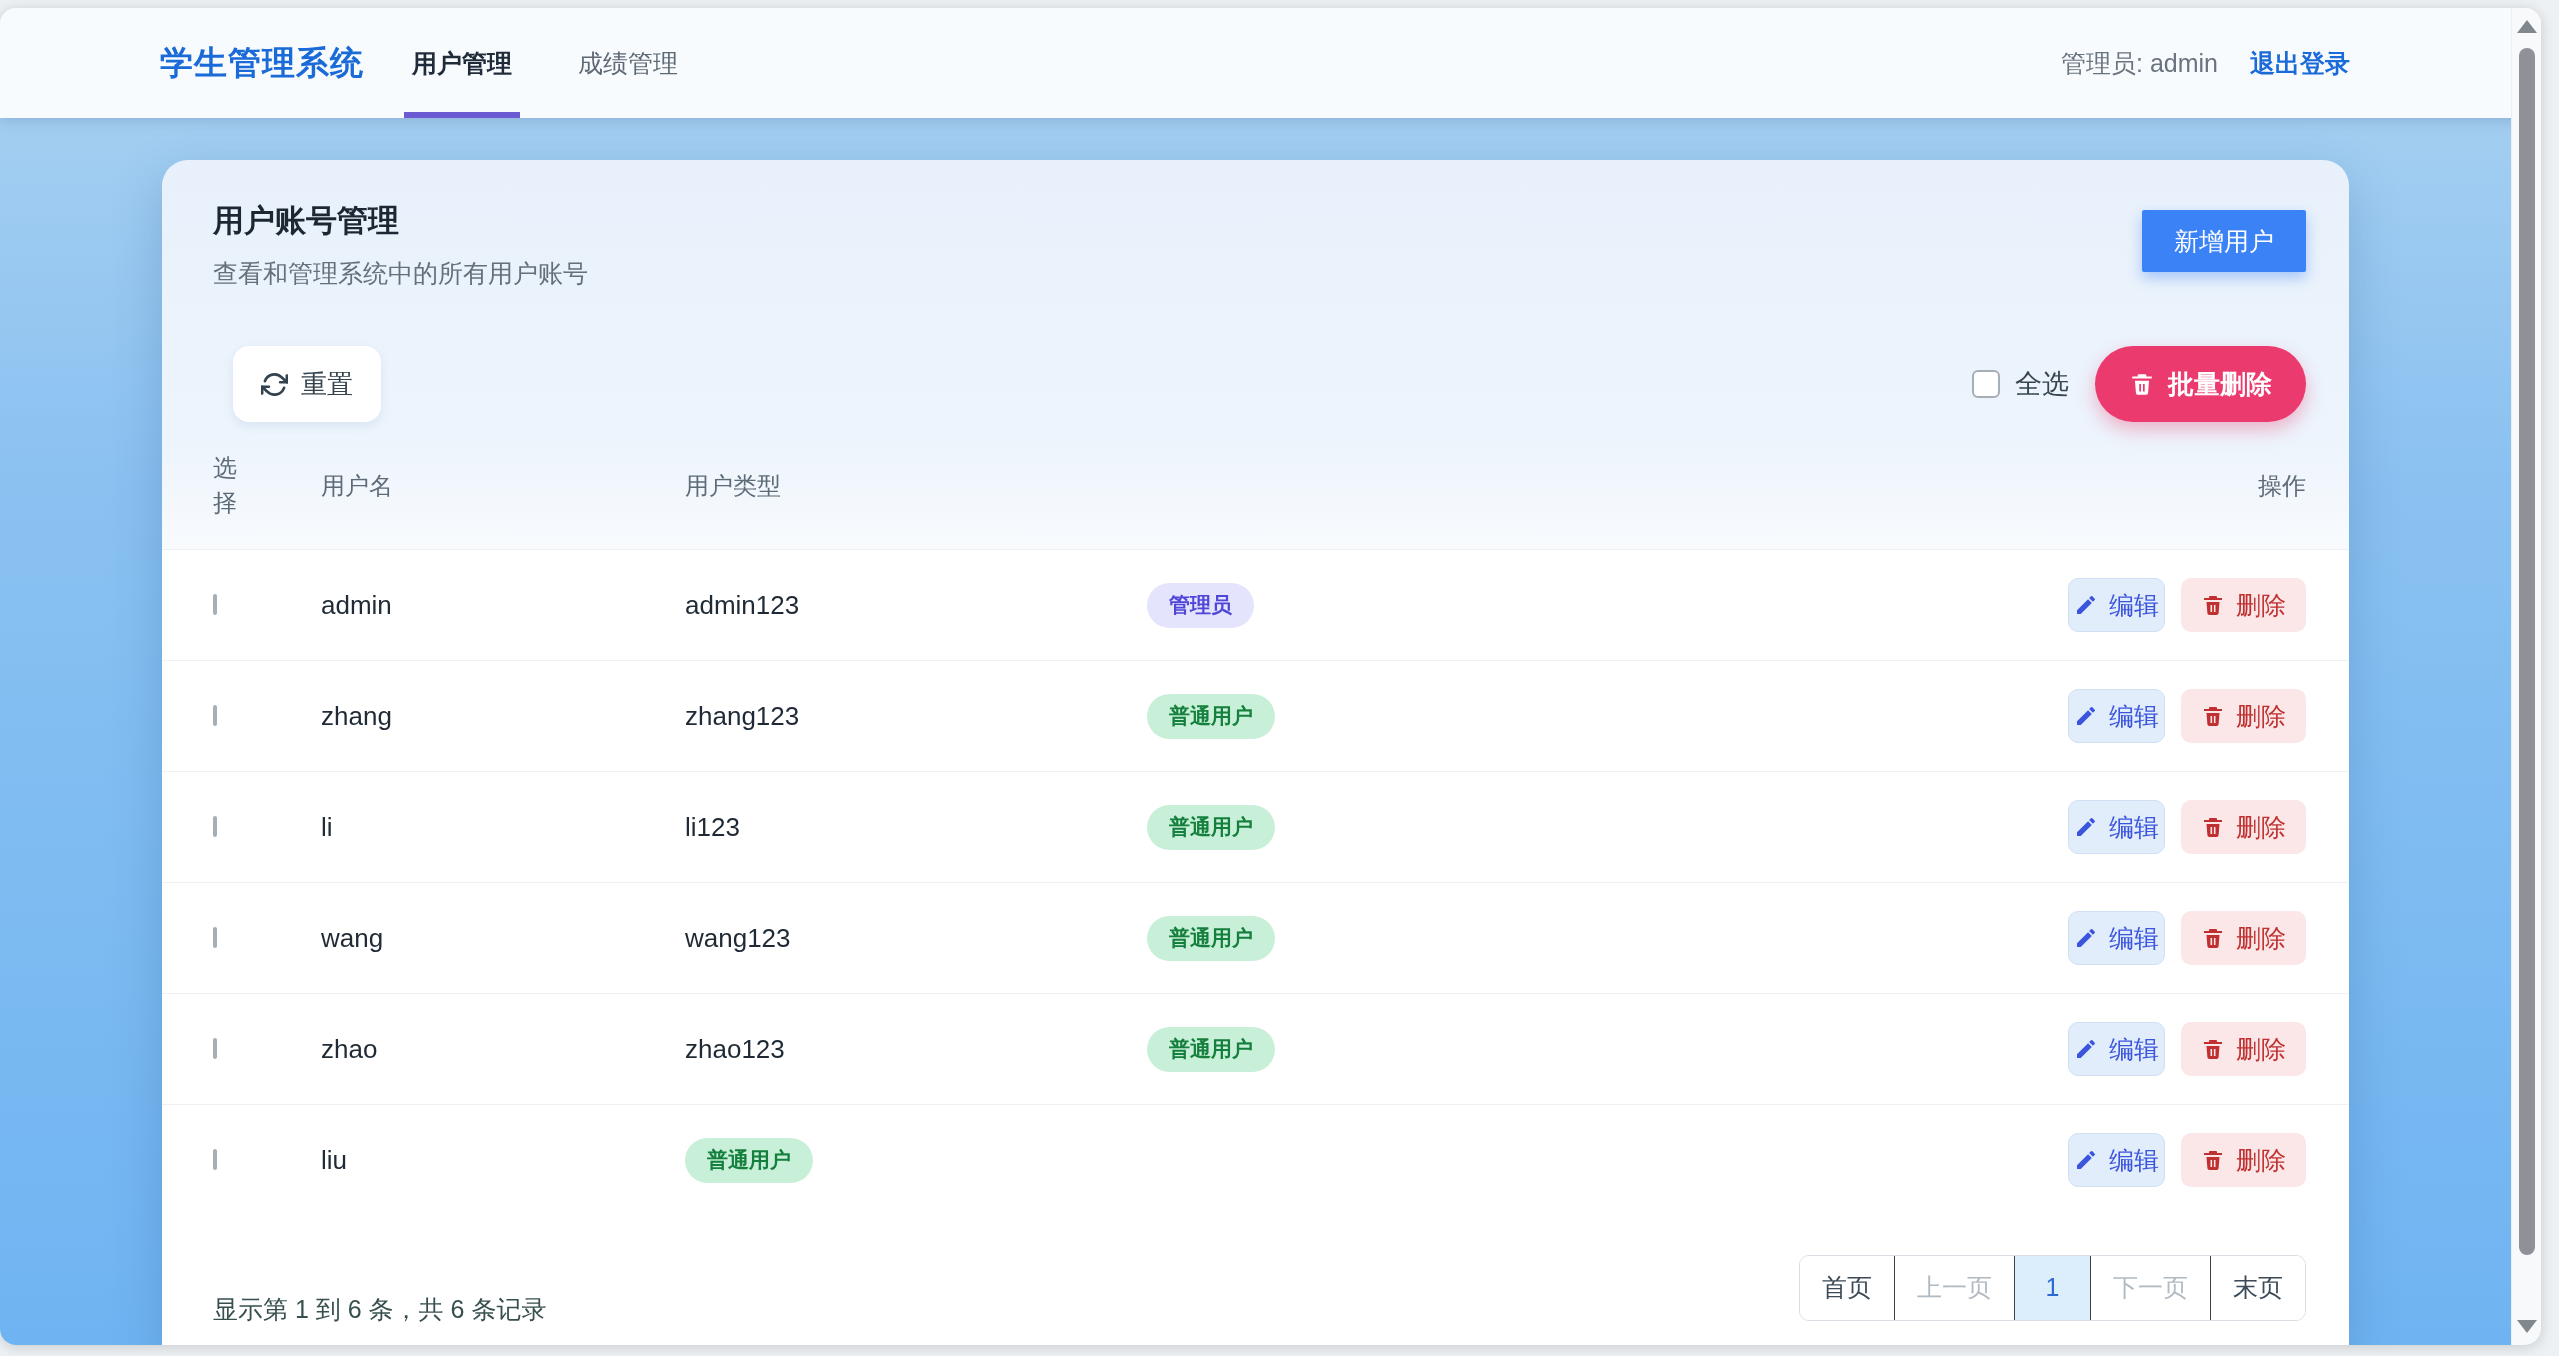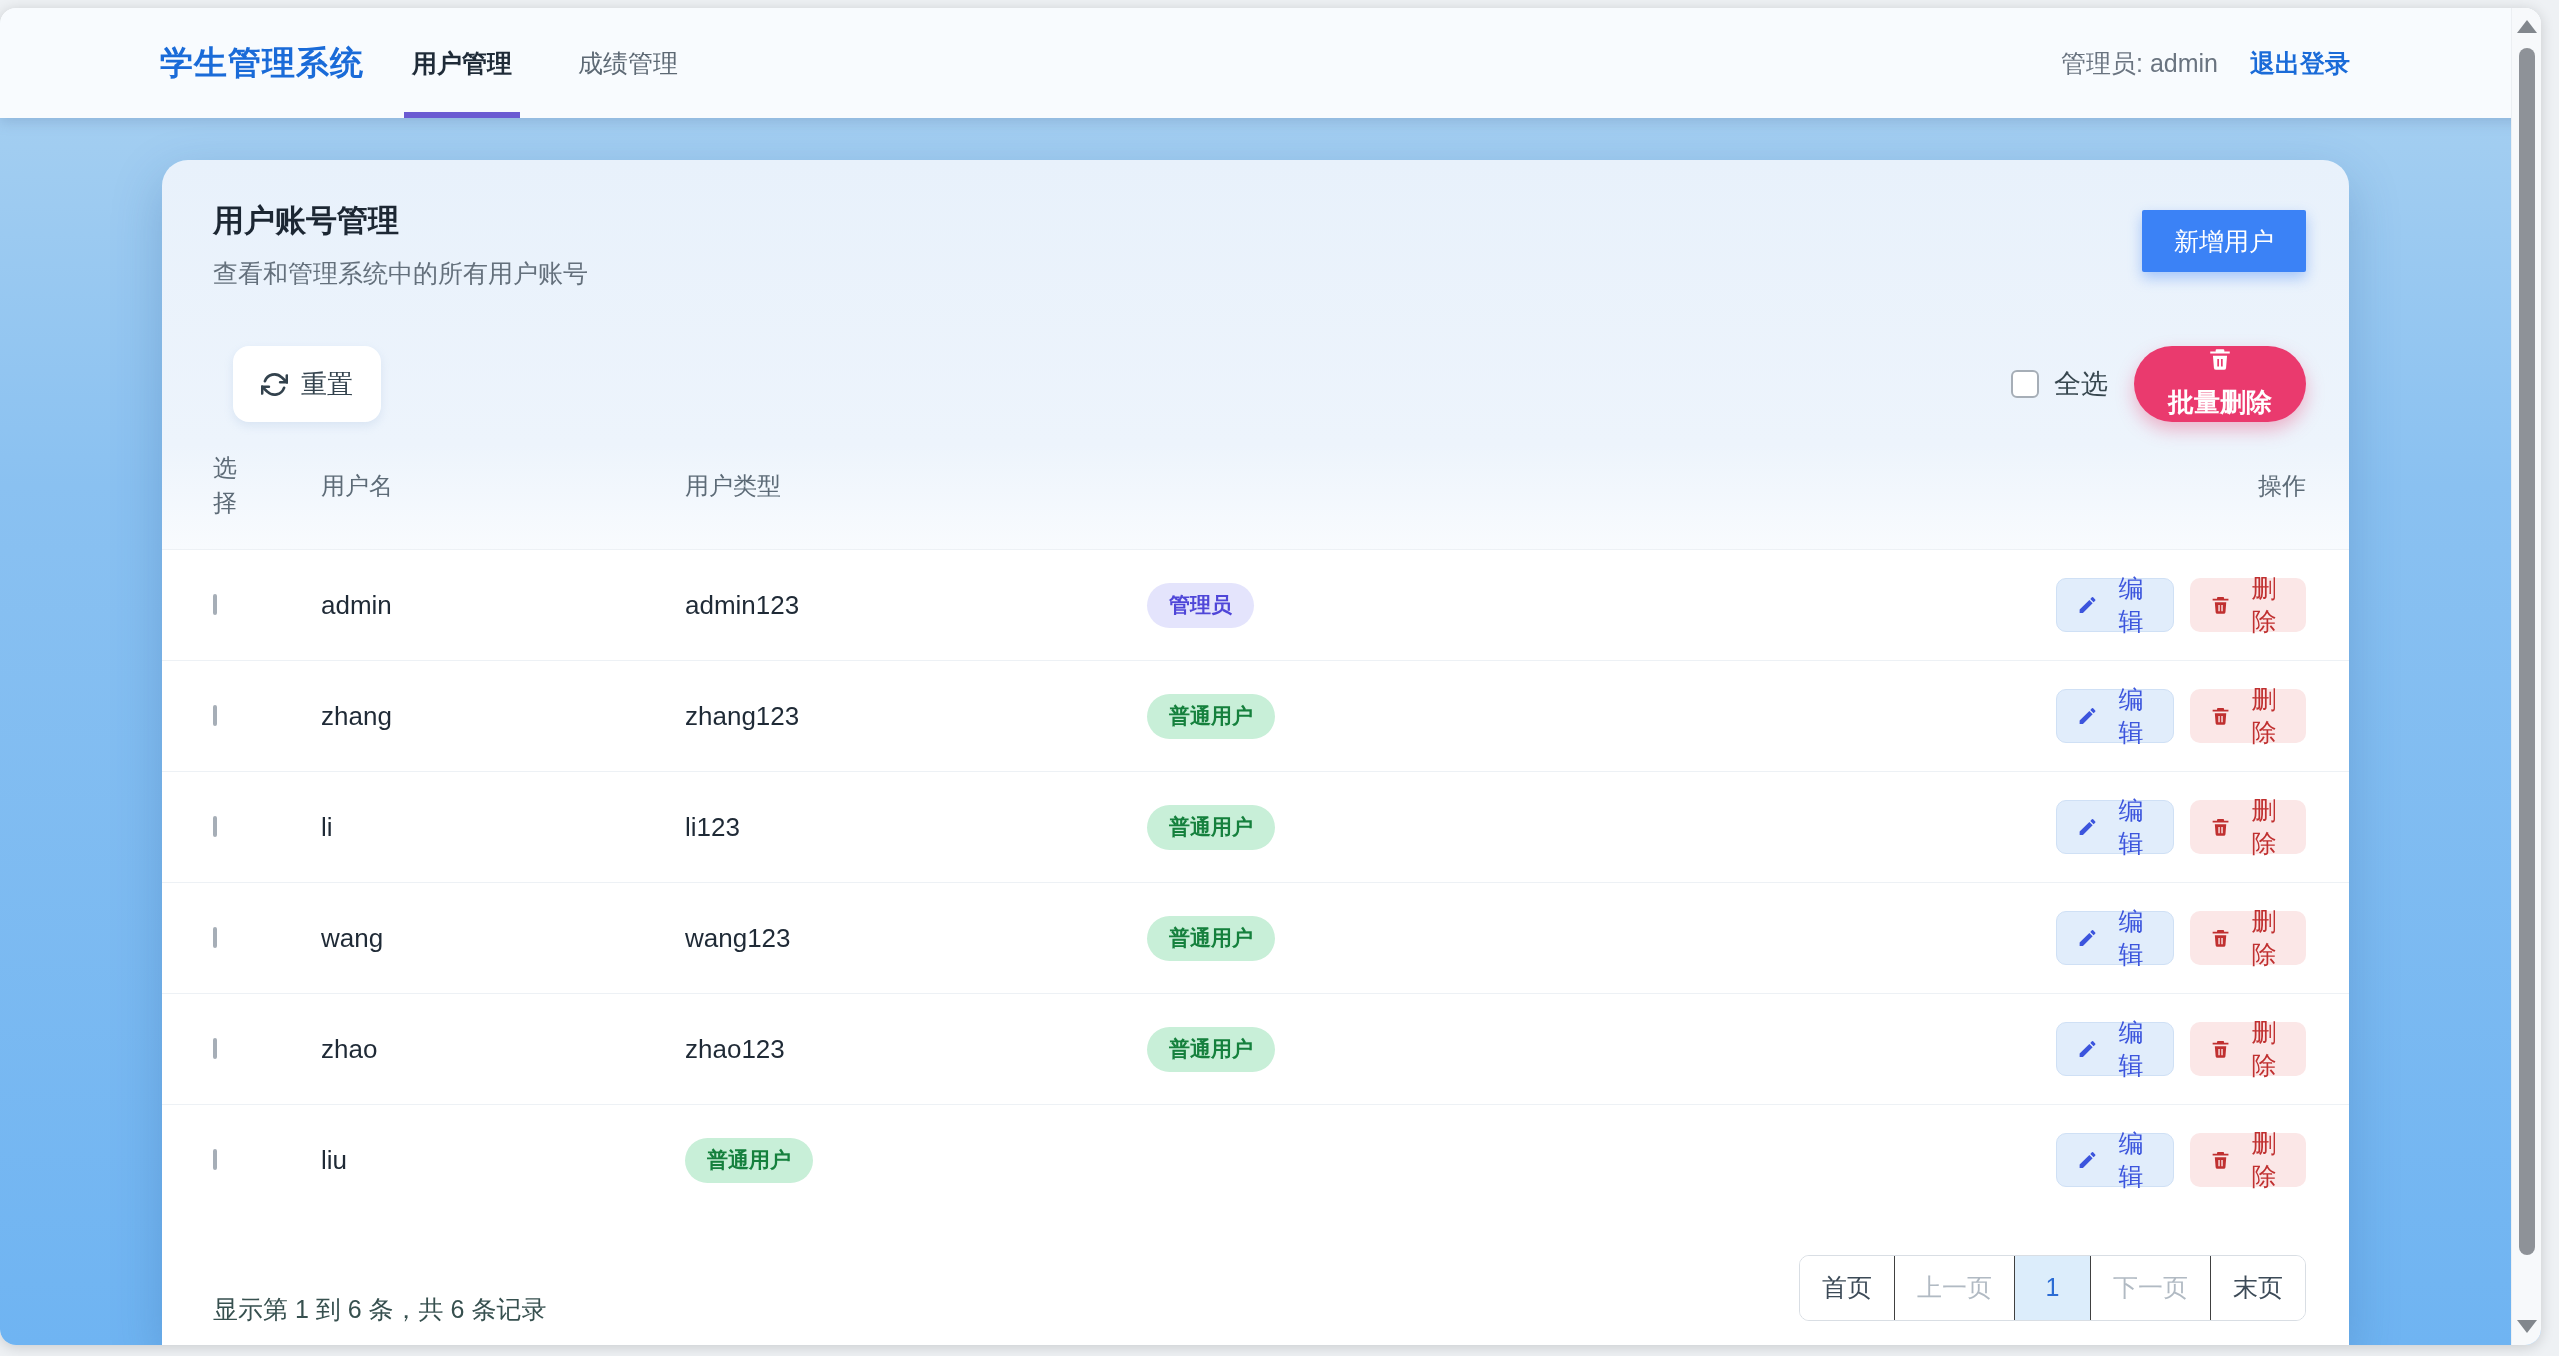--- a/index.html
+++ b/index.html
@@ -83,21 +83,21 @@
   .toolbar-right { display:flex; align-items:center; }
   .checkbox {
     width:28px; height:28px; border:2px solid #a6aeb7; border-radius:6px; background:#fff; cursor:pointer;
     flex:0 0 auto;
   }
   .select-all-label { margin-left:15px; font-size:27px; color:#37474f; }
   .btn-batch {
     margin-left:26px; height:76px; padding:0 34px; border:none; border-radius:38px;
     background:#ea3a6e; color:#fff; font-size:26px; font-weight:bold; cursor:pointer;
     display:flex; align-items:center; gap:13px;
-    box-shadow:0 8px 18px rgba(234,58,110,.35); font-family:inherit;flex-direction:column;
+    box-shadow:0 8px 18px rgba(234,58,110,.35); font-family:inherit;
   }
   
   .thead {
     display:flex; align-items:center; height:127px; padding:0 43px 0 51px;
     color:#5d6b77; font-size:24px;
   }
   .col-select { width:108px; }
   .col-username { width:364px; }
   .col-password { width:462px; }
   .col-type { flex:1; }
@@ -108,21 +108,21 @@
     border-top:1px solid #edf1f5; padding:0 43px 0 51px;
   }
   .cell-text { font-size:26px; color:#1f2a36; }
   .badge {
     display:inline-flex; align-items:center; height:45px; padding:0 22px;
     border-radius:23px; font-size:21px; font-weight:bold;
   }
   .badge[data-variant="admin"]  { background:#e4e4fc; color:#4f46d8; }
   .badge[data-variant="normal"] { background:#c8efd8; color:#15803d; }
   .btn-edit {
-    height:54px; padding:0 20px; border-radius:10px; background:#e1edfb;
+    height:54px; padding:0 5px; border-radius:10px; background:#e1edfb;
     border:1px solid #cfe0f5; color:#3c55dd; font-size:25px; cursor:pointer;
     display:flex; align-items:center; gap:11px; font-family:inherit;
   }
   .btn-del {
     height:54px; padding:0 20px; border-radius:10px; background:#fbe7e7;
     border:none; color:#c03030; font-size:25px; cursor:pointer;
     display:flex; align-items:center; gap:11px; margin-left:16px; font-family:inherit;
   }
   
   .card-footer { display:flex; justify-content:space-between; align-items:center; padding:0 43px 0 51px; margin-top:34px; }

